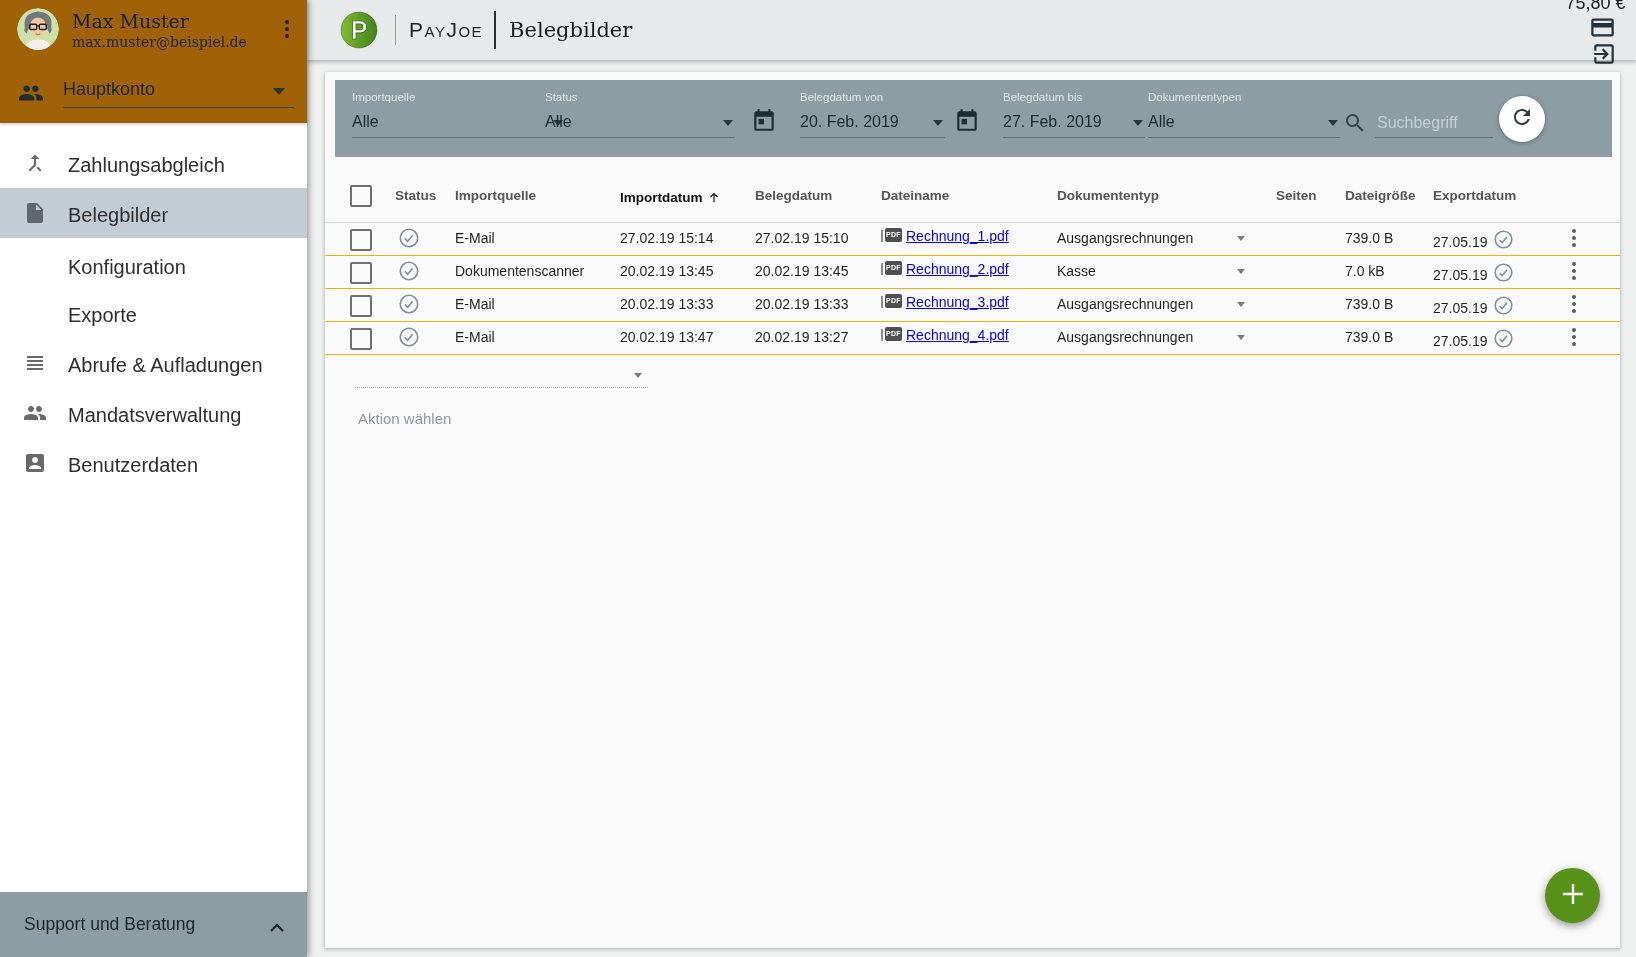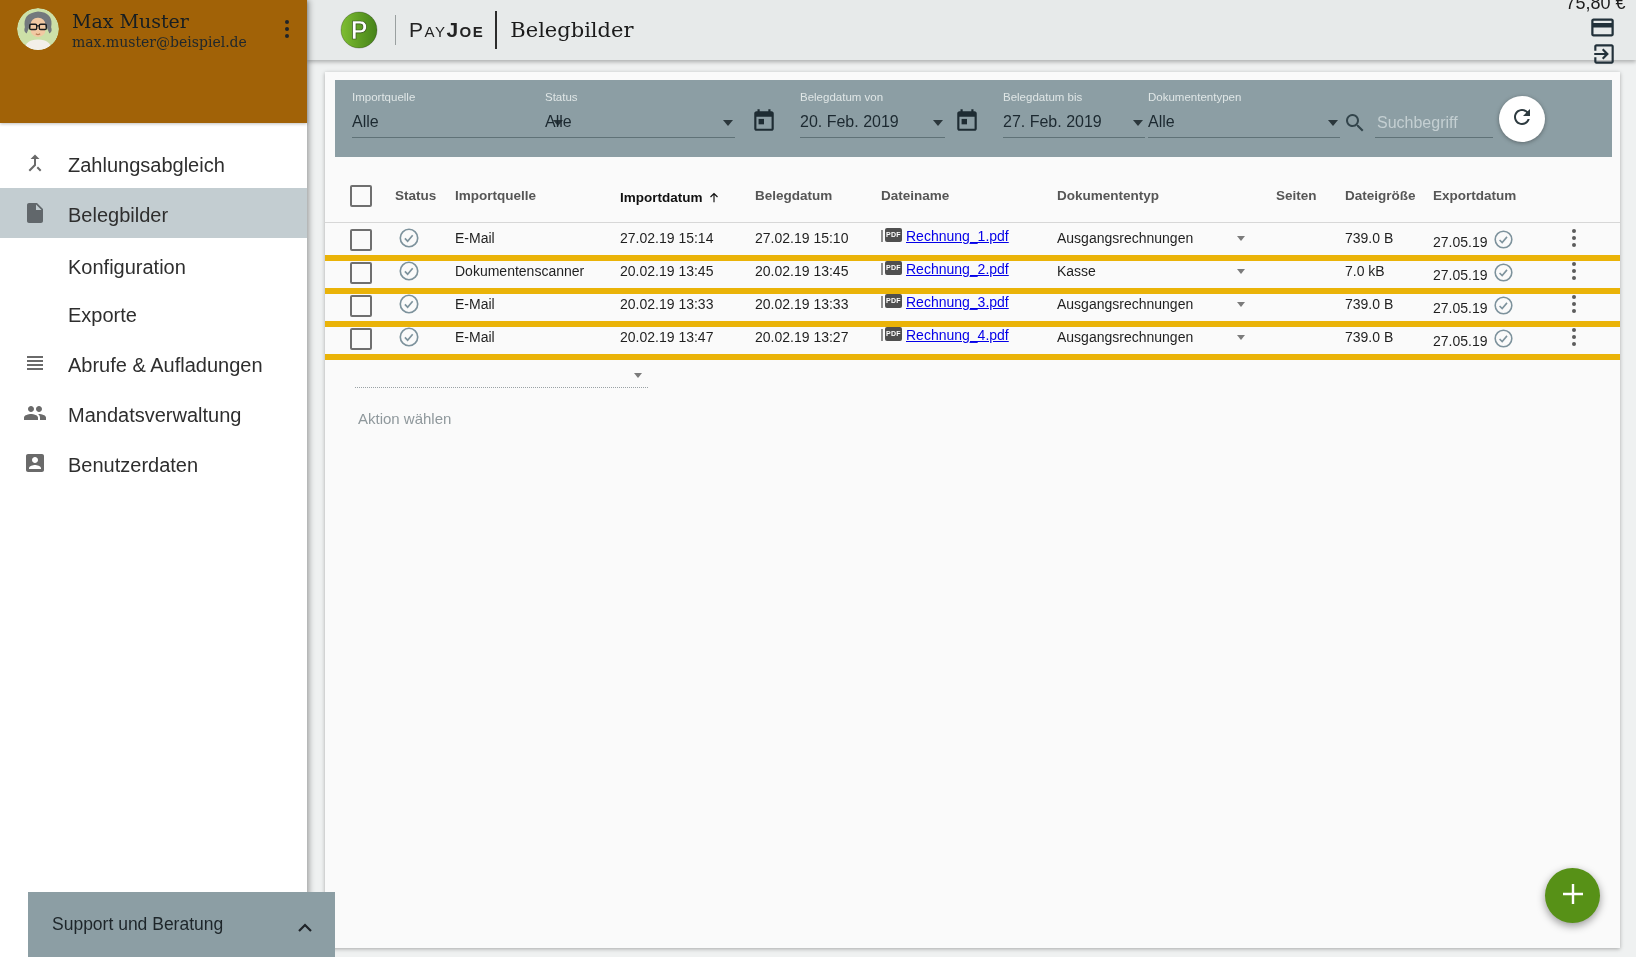--- a/index.html
+++ b/index.html
@@ -21,31 +21,31 @@
   .acct-arrow{position:absolute;right:22px;top:14px;width:0;height:0;
               border-left:6px solid transparent;border-right:6px solid transparent;border-top:7px solid #2a3338;}
   .acct-line{position:absolute;left:63px;top:33px;width:231px;border-bottom:1px solid #3c484d;}
 
   .nav{position:absolute;top:123px;left:0;width:307px;}
   .nav-item{position:absolute;left:0;width:307px;height:50px;cursor:pointer;}
   .nav-item.active{background:#c3cdd1;}
   .nav-ic{position:absolute;left:23px;top:13px;width:24px;height:24px;}
   .nav-label{position:absolute;left:68px;top:16px;font-size:20px;color:#2e2e2e;}
 
-  .side-footer{position:absolute;left:0;bottom:0;width:307px;height:65px;background:#8c9ea4;cursor:pointer;margin-left:28px;}
+  .side-footer{position:absolute;left:0;bottom:0;width:307px;height:65px;background:#8c9ea4;cursor:pointer;}
   .sf-label{position:absolute;left:24px;top:22px;font-size:17.5px;color:#1d2529;}
   .sf-chev{position:absolute;right:22px;top:27px;}
 
   
   .topbar{position:absolute;left:307px;top:0;right:0;height:60px;background:#e7eaea;
           box-shadow:0 2px 4px rgba(0,0,0,.28);display:flex;align-items:center;z-index:4;}
   .logo{margin-left:33px;width:38px;height:38px;}
   .bdiv1{width:1px;height:30px;background:#9aa0a0;margin-left:17px;}
   .brand{margin-left:13px;font-size:21px;letter-spacing:1.5px;color:#232323;font-variant:small-caps;white-space:nowrap;}
-  .brand .bj{font-weight:bold;margin-top:10px;}
+  .brand .bj{font-weight:normal;margin-top:10px;}
   .bdiv2{width:2px;height:38px;background:#2c2c2c;margin-left:11px;}
   .page-title{margin-left:13px;font-family:"DejaVu Serif",serif;font-size:21px;color:#1b1b1b;}
   .tb-right{margin-left:auto;display:flex;align-items:center;flex-direction:column;}
   .balance{font-size:18px;color:#1c1c1c;}
   .cc-ic{margin-left:14px;cursor:pointer;display:flex;}
   .exit-ic{margin-left:36px;margin-right:19px;cursor:pointer;display:flex;}
 
   
   .content{position:absolute;left:307px;top:60px;right:0;bottom:0;background:#eff1f1;}
   .card{position:absolute;left:18px;top:12px;width:1295px;height:876px;background:#fafafa;
@@ -72,21 +72,21 @@
                box-shadow:0 1px 4px rgba(0,0,0,.35);display:flex;align-items:center;justify-content:center;cursor:pointer;}
 
   
   .thead{position:absolute;left:0;top:96px;width:100%;height:54px;border-bottom:1px solid #d7d7d7;}
   .th{position:absolute;top:20px;font-size:13.5px;font-weight:bold;color:#565656;white-space:nowrap;}
   .th.sorted{color:#101010;cursor:pointer;}
   .cb{position:absolute;width:18px;height:18px;border:2px solid #6f6f6f;border-radius:2px;background:transparent;cursor:pointer;}
   .thead .cb{left:25px;top:17px;}
   .sort-arr{position:relative;top:2px;margin-left:4px;}
 
-  .trow{position:absolute;left:0;width:100%;height:32.5px;border-bottom:6px solid #eab308;}
+  .trow{position:absolute;left:0;width:100%;height:32.5px;border-bottom:1px solid #eab308;}
   .trow .cb{left:25px;top:7px;}
   .cell{position:absolute;top:8px;font-size:14px;color:#1f1f1f;white-space:nowrap;}
   .st-ic{position:absolute;left:73px;top:5px;}
   .c-src{left:130px;} .c-imp{left:295px;} .c-bel{left:430px;}
   .c-file{position:absolute;left:556px;top:6px;display:flex;align-items:center;}
   .pdfbadge{position:relative;width:21px;height:16px;margin-right:4px;}
   .pdfbadge .bar{position:absolute;left:0;top:2px;width:2px;height:12px;background:#8d8d8d;}
   .pdfbadge .box{position:absolute;left:4px;top:0;width:17px;height:14px;background:#4f4f4f;border-radius:2px;
                  color:#fff;font-size:7px;font-weight:bold;text-align:center;line-height:14px;letter-spacing:.3px;}
   a.filelink{font-size:14px;color:#0400e8;text-decoration:underline;cursor:pointer;}
@@ -135,20 +135,30 @@
       </span>
       <div class="u-name">Max Muster</div>
       <div class="u-mail">max.muster@beispiel.de</div>
       <span class="u-menu">
         <svg width="4" height="18" viewBox="0 0 4 18" fill="#1f2429">
             <circle cx="2" cy="2" r="2"></circle>
             <circle cx="2" cy="9" r="2"></circle>
             <circle cx="2" cy="16" r="2"></circle>
           </svg>
       </span>
+      <div class="acct-row">
+        <span class="acct-icon">
+          <svg viewBox="0 0 24 24" width="26" height="26" fill="#222d32">
+              <path d="M16 11c1.66 0 2.99-1.34 2.99-3S17.66 5 16 5s-3 1.34-3 3 1.34 3 3 3zm-8 0c1.66 0 2.99-1.34 2.99-3S9.66 5 8 5 5 6.34 5 8s1.34 3 3 3zm0 2c-2.33 0-7 1.17-7 3.5V19h14v-2.5c0-2.33-4.67-3.5-7-3.5zm8 0c-.29 0-.62.02-.97.05 1.16.84 1.97 1.97 1.97 3.45V19h6v-2.5c0-2.33-4.67-3.5-7-3.5z"></path>
+            </svg>
+        </span>
+        <span class="acct-label">Hauptkonto</span>
+        <span class="acct-arrow"></span>
+        <span class="acct-line"></span>
+      </div>
     </div>
 
     <nav class="nav">
       <div class="nav-item" style="top:15px">
         <span class="nav-ic">
           <svg viewBox="0 0 24 24" width="24" height="24" fill="#6a6a6a">
               <path d="M17 20.41 18.41 19 15 15.59 13.59 17 17 20.41zM7.5 8H11v5.59L5.59 19 7 20.41l6-6V8h3.5L12 3.5 7.5 8z"></path>
             </svg>
         </span>
         <span class="nav-label">Zahlungsabgleich</span>

